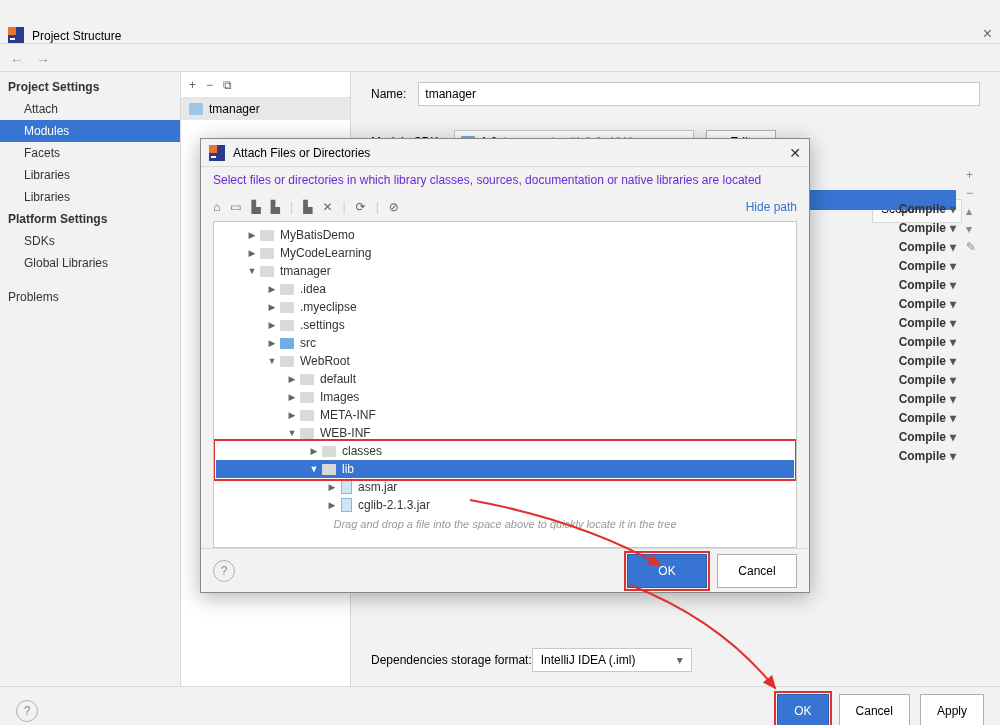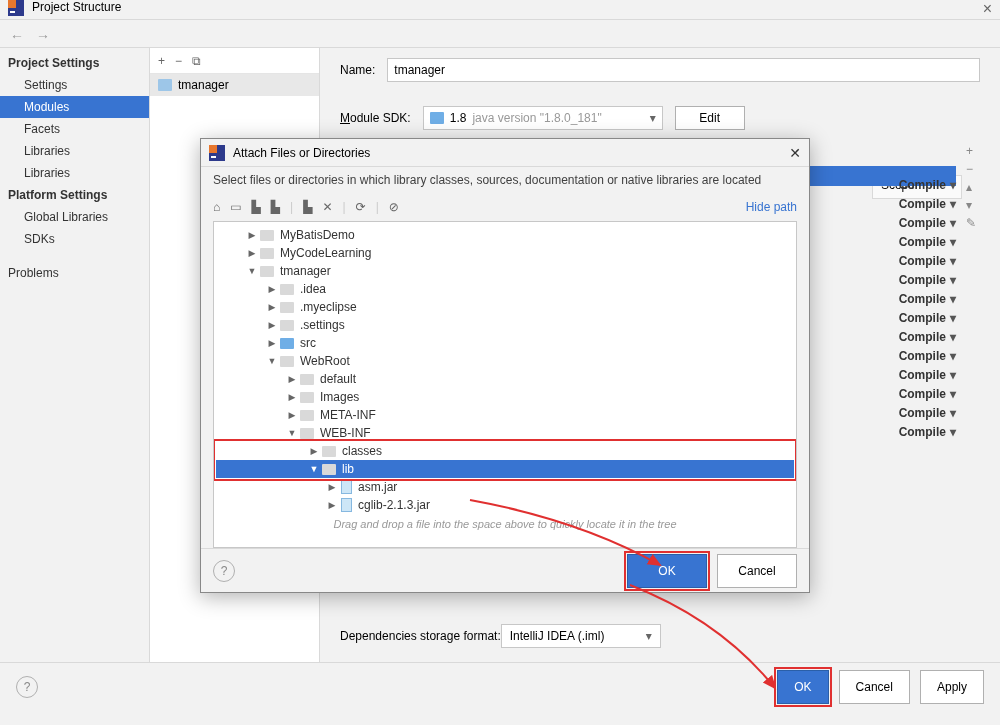--- a/index.html
+++ b/index.html
@@ -1,23 +1,23 @@
 <!DOCTYPE html>
 <html><head>
 <meta charset="utf-8">
 <style>
 * { box-sizing: border-box; margin: 0; padding: 0; font-family: "Segoe UI", Arial, sans-serif; font-size: 12px; }
 body { background: #f2f2f2; width: 1000px; height: 725px; overflow: hidden; position: relative; }
-.titlebar { height: 20px; display: flex; align-items: flex-start; padding: 0 8px; background: #f2f2f2; border-bottom: 1px solid #d9d9d9; }
+.titlebar { height: 44px; display: flex; align-items: flex-end; padding: 0 8px; background: #f2f2f2; border-bottom: 1px solid #d9d9d9; }
 .titlebar .ij-icon { width: 16px; height: 16px; margin-right: 8px; }
 .close-x { margin-left: auto; font-size: 16px; color: #666; cursor: pointer; }
 .toolbar-row { height: 28px; display: flex; align-items: center; padding: 0 8px; gap: 8px; border-bottom: 1px solid #d9d9d9; }
 .arrow-btn { color: #999; font-size: 14px; padding: 0 2px; }
 .main { display: flex; height: 614px; }
-.sidebar { width: 150px; background: #f2f2f2; border-right: 1px solid #d9d9d9; padding-top: 4px; }
+.sidebar { width: 181px; background: #f2f2f2; border-right: 1px solid #d9d9d9; padding-top: 4px; }
 .sidebar-heading { font-weight: bold; padding: 4px 8px; color: #333; }
 .sidebar-item { padding: 4px 8px 4px 24px; color: #333; cursor: pointer; }
 .sidebar-item.selected { background: #3874d1; color: #fff; }
 .module-list { width: 170px; background: #fff; border-right: 1px solid #d9d9d9; }
 .module-list-toolbar { height: 26px; display: flex; align-items: center; gap: 10px; padding: 0 8px; border-bottom: 1px solid #e5e5e5; color: #666; }
 .module-item { display: flex; align-items: center; padding: 4px 8px; gap: 6px; background: #e8e8e8; }
 .module-item .folder-icon { width: 14px; height: 12px; background: #9dc6e8; border-radius: 1px; }
 .detail { flex: 1; background: #f2f2f2; padding: 10px 20px; display: flex; flex-direction: column; }
 .name-row { display: flex; align-items: center; gap: 12px; margin-bottom: 12px; }
 .name-row input { flex: 1; height: 24px; padding: 2px 6px; border: 1px solid #c7c7c7; background: #fff; }
@@ -43,21 +43,21 @@
 .footer { height: 48px; border-top: 1px solid #d9d9d9; display: flex; align-items: center; padding: 0 16px; gap: 10px; }
 .help-circle { width: 22px; height: 22px; border: 1px solid #b0b0b0; border-radius: 50%; display: flex; align-items: center; justify-content: center; color: #888; }
 .btn { height: 34px; padding: 0 16px; border: 1px solid #b0b0b0; background: #fff; cursor: pointer; }
 .btn.primary { background: #3874d1; color: #fff; border-color: #2a5fa8; }
 
 
 .dialog { position: absolute; left: 200px; top: 138px; width: 610px; height: 455px; background: #f2f2f2; border: 1px solid #888; box-shadow: 0 4px 20px rgba(0,0,0,0.3); display: flex; flex-direction: column; }
 .dialog-title { height: 28px; display: flex; align-items: center; padding: 0 8px; border-bottom: 1px solid #d9d9d9; }
 .dialog-title .ij-icon { width: 16px; height: 16px; margin-right: 8px; }
 .dialog-title .dx { margin-left: auto; font-size: 14px; color: #333; cursor: pointer; }
-.dialog-desc { padding: 6px 12px; color: #404040; }
+.dialog-desc { padding: 6px 12px; color: #6d28d9; }
 .dialog-toolbar { height: 28px; display: flex; align-items: center; padding: 0 12px; gap: 10px; color: #666; }
 .dialog-toolbar .hide-path { margin-left: auto; color: #3874d1; cursor: pointer; }
 .path-input { margin: 0 12px 4px; display: flex; }
 .path-input input { flex: 1; height: 24px; padding: 2px 6px; border: 1px solid #c7c7c7; background: #fff; }
 .path-input .dl-btn { width: 24px; height: 24px; border: 1px solid #c7c7c7; border-left: none; background: #f5f5f5; display: flex; align-items: center; justify-content: center; color: #666; }
 .tree { flex: 1; margin: 0 12px; background: #fff; border: 1px solid #c7c7c7; overflow: auto; padding: 4px 0; position: relative; }
 .tree-row { display: flex; align-items: center; height: 18px; color: #333; cursor: pointer; }
 .tree-row .caret { width: 12px; text-align: center; color: #666; font-size: 9px; }
 .tree-row .folder { width: 14px; height: 11px; background: #d9d9d9; border-radius: 1px; margin: 0 6px 0 2px; }
 .tree-row .folder.blue { background: #6faee6; }
@@ -88,28 +88,28 @@
 
 <div class="toolbar-row">
   <span class="arrow-btn">←</span>
   <span class="arrow-btn">→</span>
 </div>
 
 <div class="main">
 
   <div class="sidebar">
     <div class="sidebar-heading">Project Settings</div>
-    <div class="sidebar-item">Settings</div>
+    <div class="sidebar-item">Attach</div>
     <div class="sidebar-item selected">Modules</div>
     <div class="sidebar-item">Facets</div>
     <div class="sidebar-item">Libraries</div>
     <div class="sidebar-item">Libraries</div>
     <div class="sidebar-heading">Platform Settings</div>
+    <div class="sidebar-item">SDKs</div>
     <div class="sidebar-item">Global Libraries</div>
-    <div class="sidebar-item">SDKs</div>
     <div style="height:12px"></div>
     <div class="sidebar-item" style="padding-left:8px">Problems</div>
   </div>
 
   <div class="module-list">
     <div class="module-list-toolbar">
       <span>+</span>
       <span>−</span>
       <span>⧉</span>
     </div>

